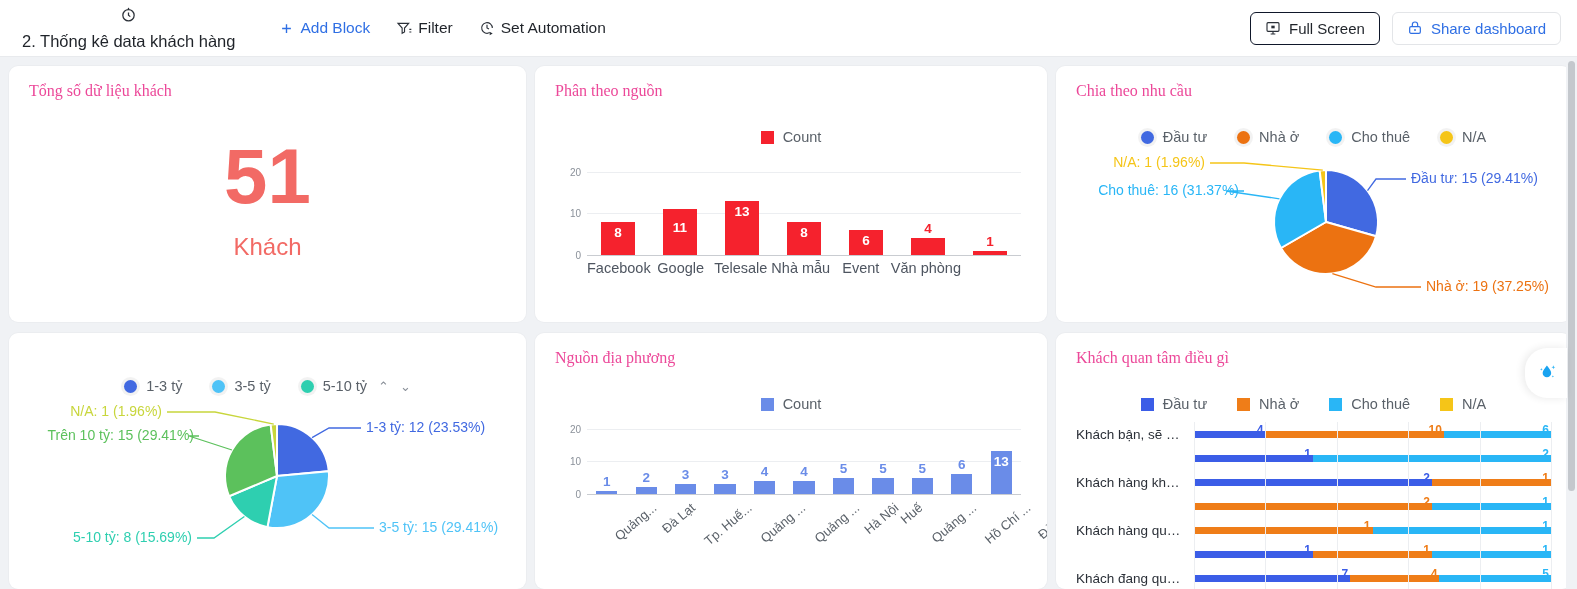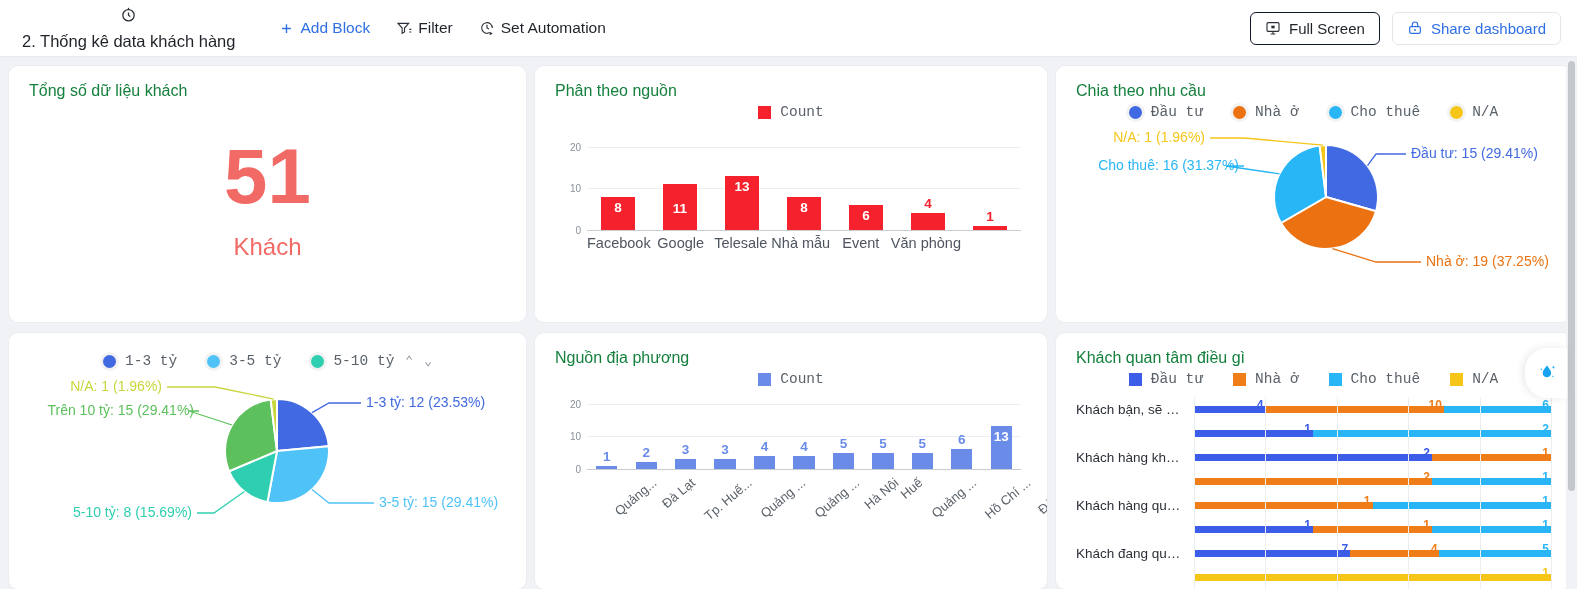--- a/index.html
+++ b/index.html
@@ -51,33 +51,33 @@
   }
   .card {
     background: #fff;
     border-radius: 9px;
     padding: 16px 20px 8px 20px;
     position: relative;
     overflow: hidden;
     box-shadow: 0 0 0 1px rgba(0,0,0,0.02);
   }
   .card-title {
-    font-size: 16px; color: #15803d; margin-bottom: 4px;
-    white-space: nowrap; overflow: hidden;
+    font-size: 16px; color: #ec4899; margin-bottom: 4px;
+    white-space: nowrap; overflow: hidden; font-family: Liberation Serif, serif;
   }
 
   
   .kpi { display: flex; flex-direction: column; align-items: center; justify-content: center;
          height: 190px; }
   .kpi-value { font-size: 78px; font-weight: bold; color: #f26a65; line-height: 1; }
   .kpi-unit { font-size: 24px; color: #f26a65; margin-top: 18px; }
 
   
   .legend { display: flex; align-items: center; justify-content: center; gap: 30px;
-            margin-top: 4px; font-size: 14.5px; color: #5a6169; font-family: Liberation Mono, monospace; }
+            margin-top: 29px; font-size: 14.5px; color: #5a6169; }
   .legend-item { display: flex; align-items: center; gap: 9px; cursor: pointer; }
   .lg-sq { width: 13px; height: 13px; display: inline-block; }
   .lg-dot { width: 13px; height: 13px; border-radius: 50%; display: inline-block;
             box-shadow: 0 0 0 3px rgba(0,0,0,0.05); }
   .legend-chevrons { display: flex; align-items: center; gap: 11px; margin-left: 2px;
                      color: #8a9099; font-size: 13px; }
   .chev { cursor: pointer; }
 
   
   .vchart { position: relative; margin-top: 10px; }
@@ -238,21 +238,21 @@
           <div class="vc-axis" style="top: 100px;"></div>
           <div class="vc-grid" style="top: 58.3333px;"></div>
           <div class="vc-grid" style="top: 16.6667px;"></div>
           <div class="vc-bars">
             <div class="vc-barcell">
               <div class="vc-bar" style="height: 33.3333px; background: rgb(245, 34, 45);"></div>
               <div class="vc-bar-val" style="bottom: 15.3333px; color: rgb(255, 255, 255);">8</div>
             </div>
             <div class="vc-barcell">
               <div class="vc-bar" style="height: 45.8333px; background: rgb(245, 34, 45);"></div>
-              <div class="vc-bar-val" style="bottom: 14px; color: rgb(255, 255, 255);">11</div>
+              <div class="vc-bar-val" style="bottom: 20px; color: rgb(255, 255, 255);">11</div>
             </div>
             <div class="vc-barcell">
               <div class="vc-bar" style="height: 54.1667px; background: rgb(245, 34, 45);"></div>
               <div class="vc-bar-val" style="bottom: 36.1667px; color: rgb(255, 255, 255);">13</div>
             </div>
             <div class="vc-barcell">
               <div class="vc-bar" style="height: 33.3333px; background: rgb(245, 34, 45);"></div>
               <div class="vc-bar-val" style="bottom: 15.3333px; color: rgb(255, 255, 255);">8</div>
             </div>
             <div class="vc-barcell">

